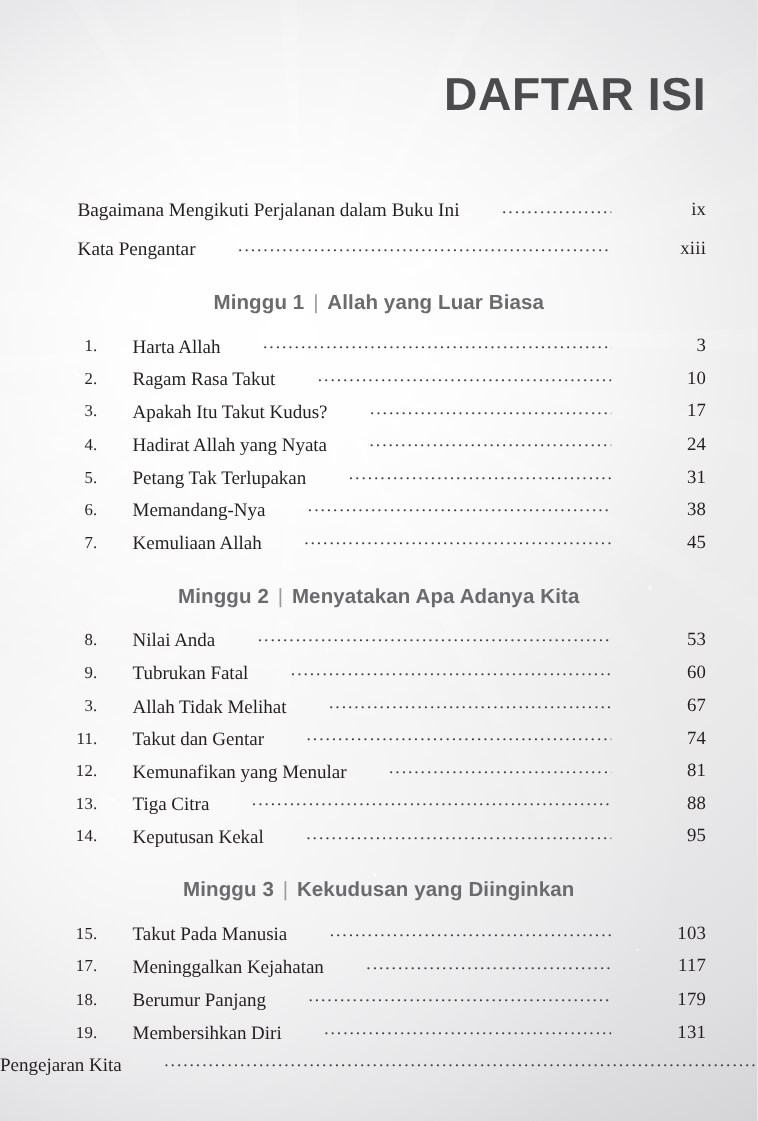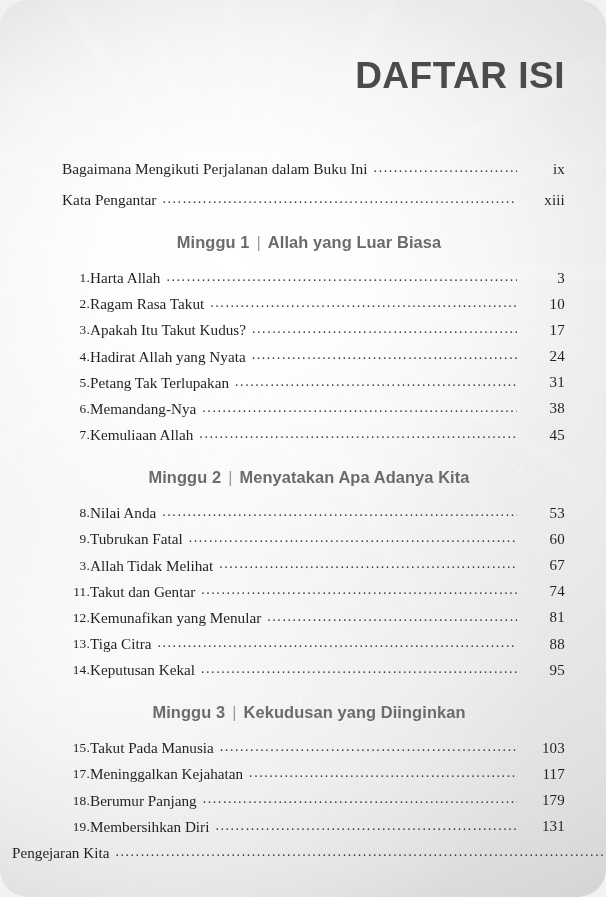--- a/index.html
+++ b/index.html
@@ -14,21 +14,20 @@
     background: #f2f2f2;
   }
 
   
   .page {
     position: relative;
     width: 606px;
     height: 897px;
     overflow: hidden;
     background: #e9e9ea;
-    border-radius: 28px;
   }
   .bg-layer {
     position: absolute;
     inset: 0;
     pointer-events: none;
   }
   
   .bg-glow-main {
     background:
       radial-gradient(ellipse 520px 430px at 38% 30%,
@@ -114,24 +113,25 @@
   .toc {
     position: absolute;
     left: 0;
     top: 160px;
     width: 606px;
   }
 
   
   .row {
     display: flex;
-    align-items: center;
+    align-items: flex-start;
     font-size: 15.2px;
     color: #231f20;
     padding: 0;
+    gap: 28px;
   }
   .row .num {
     width: 42px;
     flex: 0 0 42px;
     text-align: right;
     margin-left: 36px;
     font-size: 13.4px;
     color: #231f20;
     letter-spacing: 0.2px;
   }
@@ -174,21 +174,20 @@
     font-size: 15.4px;
   }
   .front-block .row.front:first-child { margin-bottom: 13px; }
 
   
   .row.chapter { margin-bottom: 8.2px; }
   .row.chapter .title { font-size: 15.2px; }
 
   .section {
     margin-top: 0;
-    padding-left: 12px;
   }
   .section-head {
     text-align: center;
     font-family: "Liberation Sans", sans-serif;
     font-weight: bold;
     font-size: 16.4px;
     color: #6b6b6e;
     letter-spacing: 0.1px;
     margin: 24px 0 17px 0;
     white-space: nowrap;

